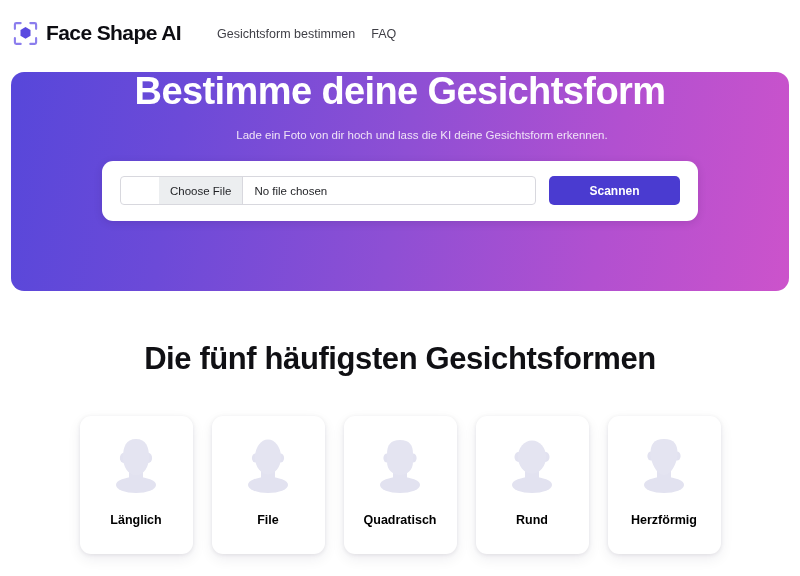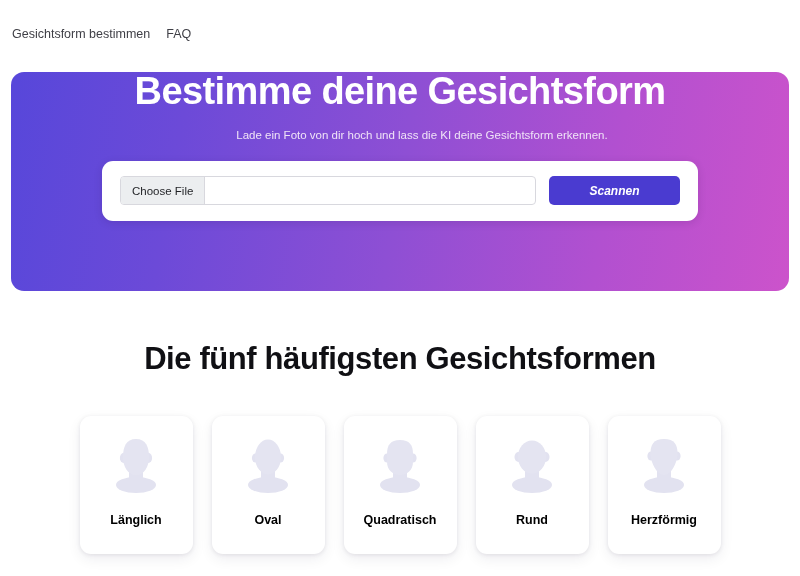--- a/index.html
+++ b/index.html
@@ -109,20 +109,21 @@
   .file-control {
     flex: 1 1 auto;
     height: 29px;
     border: 1px solid #d8d8de;
     border-radius: 4px;
     background: #ffffff;
     display: flex;
     align-items: stretch;
     overflow: hidden;
     cursor: pointer;
+    padding-left: 38px;
   }
 
   .file-button {
     background: #eceef0;
     border-right: 1px solid #d8d8de;
     display: flex;
     align-items: center;
     padding: 0 11px;
     font-size: 11.5px;
     color: #1f2024;
@@ -144,21 +145,20 @@
     height: 29px;
     border: none;
     border-radius: 5px;
     background: #4a3bd0;
     color: #ffffff;
     font-size: 12px;
     font-weight: bold;
     font-family: "Liberation Sans", sans-serif;
     cursor: pointer;
     flex: 0 0 auto;
-    font-style: italic;
   }
 
   
   .shapes-section {
     margin-top: 50px;
     text-align: center;
   }
 
   .section-title {
     font-size: 31px;
@@ -199,37 +199,52 @@
     font-weight: bold;
     color: #000000;
     white-space: nowrap;
   }
 </style>
 </head>
 <body>
 
 <header class="site-header">
 
+  <div class="brand">
+    <span class="brand-mark">
+      <svg viewBox="0 0 28 28" width="27" height="27" aria-hidden="true">
+        <g fill="none" stroke="#8b7ded" stroke-width="2.2" stroke-linecap="round">
+          <path d="M3 9.2 L3 4.6 Q3 3.2 4.4 3.2 L9 3.2"></path>
+          <path d="M19 3.2 L23.6 3.2 Q25 3.2 25 4.6 L25 9.2"></path>
+          <path d="M25 18.8 L25 23.4 Q25 24.8 23.6 24.8 L19 24.8"></path>
+          <path d="M9 24.8 L4.4 24.8 Q3 24.8 3 23.4 L3 18.8"></path>
+        </g>
+        <path d="M14 7.3 L19.2 10.35 L19.2 16.45 L14 19.5 L8.8 16.45 L8.8 10.35 Z" fill="#5a4ae0"></path>
+      </svg>
+    </span>
+    <span class="brand-name">Face Shape AI</span>
+  </div>
 
   <nav class="main-nav">
     <a class="nav-link" href="#">Gesichtsform bestimmen</a>
     <a class="nav-link" href="#">FAQ</a>
   </nav>
 
 </header>
 
 <section class="hero">
 
   <h1 class="hero-title">Bestimme deine Gesichtsform</h1>
   <p class="hero-subtitle">Lade ein Foto von dir hoch und lass die KI deine Gesichtsform erkennen.</p>
 
   <div class="upload-panel">
 
     <div class="file-control">
       <span class="file-button">Choose File</span>
+      <span class="file-status">No file chosen</span>
     </div>
 
     <button class="scan-button" type="button">Scannen</button>
 
   </div>
 
 </section>
 
 <section class="shapes-section">
 
@@ -253,21 +268,21 @@
     <div class="shape-card">
       <span class="shape-figure">
         <svg viewBox="0 0 66 66" width="66" height="66" aria-hidden="true">
           <ellipse cx="33" cy="53" rx="20" ry="8" fill="#e2e2f0"></ellipse>
           <path d="M26 36 h14 v13 h-14 z" fill="#e2e2f0"></path>
           <ellipse cx="20.5" cy="26" rx="3.6" ry="4.6" fill="#e2e2f0"></ellipse>
           <ellipse cx="45.5" cy="26" rx="3.6" ry="4.6" fill="#e2e2f0"></ellipse>
           <ellipse cx="33" cy="25" rx="13" ry="17.5" fill="#e4e4f1"></ellipse>
         </svg>
       </span>
-      <span class="shape-label">Oval</span>
+      <span class="shape-label">File</span>
     </div>
 
     <div class="shape-card">
       <span class="shape-figure">
         <svg viewBox="0 0 66 66" width="66" height="66" aria-hidden="true">
           <ellipse cx="33" cy="53" rx="20" ry="8" fill="#e2e2f0"></ellipse>
           <path d="M26 36 h14 v13 h-14 z" fill="#e2e2f0"></path>
           <ellipse cx="20" cy="26" rx="3.6" ry="4.6" fill="#e2e2f0"></ellipse>
           <ellipse cx="46" cy="26" rx="3.6" ry="4.6" fill="#e2e2f0"></ellipse>
           <path d="M33 8 C23.5 8 20 13 20 22 L20 30 C20 38 26 43 33 43 C40 43 46 38 46 30 L46 22 C46 13 42.5 8 33 8 Z" fill="#e4e4f1"></path>

